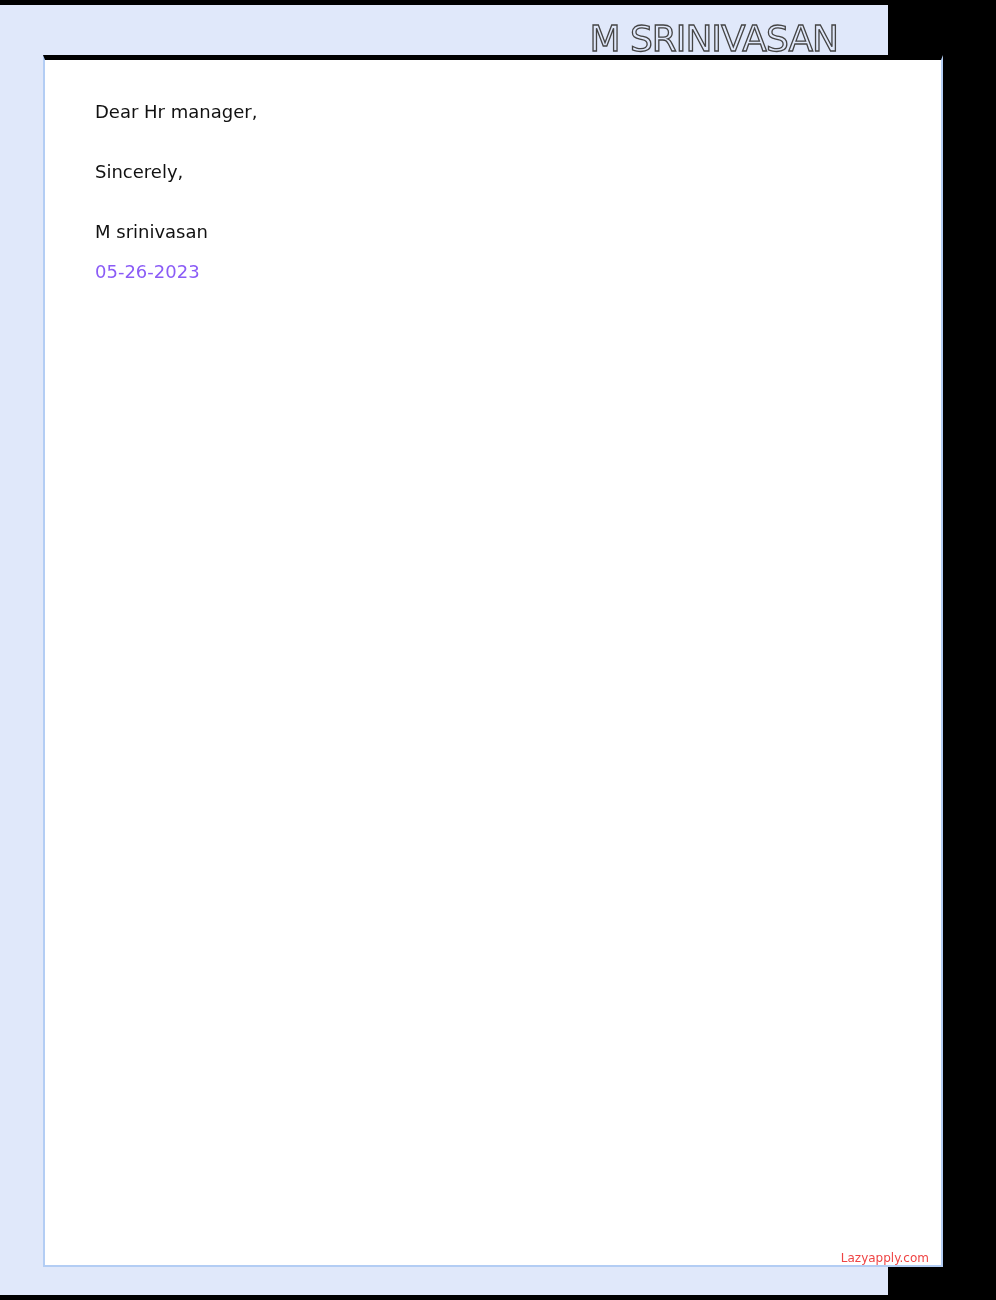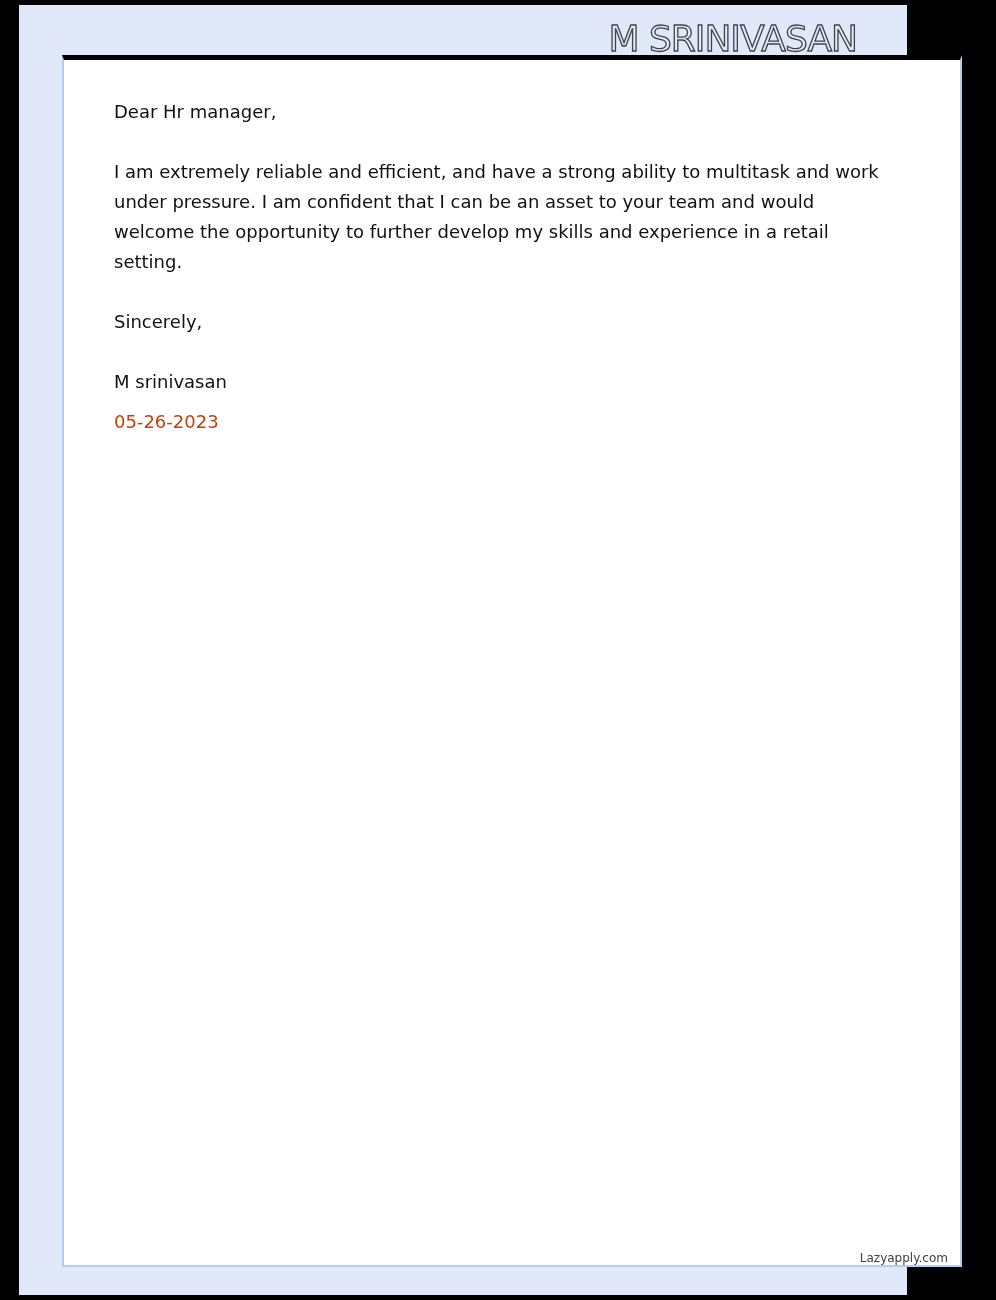--- a/index.html
+++ b/index.html
@@ -5,21 +5,21 @@
     html, body { margin: 0; padding: 0; }
     body {
       width: 996px; height: 1300px;
       background: #000;
       position: relative;
       overflow: hidden;
       font-family: "DejaVu Sans", sans-serif;
     }
     .frame {
       position: absolute;
-      left: 19px; top: 5px;
+      left: 0; top: 5px;
       width: 888px; height: 1290px;
       background: #e0e8fa;
     }
     .name-heading {
       position: absolute;
       right: 50px; top: 12px;
       font-family: "DejaVu Sans", sans-serif;
       font-size: 36px;
       letter-spacing: -1px;
       color: #e0e8fa;
@@ -42,37 +42,36 @@
     .content {
       position: absolute;
       left: 50px; top: 37px;
       width: 780px;
       font-size: 18px;
       line-height: 30px;
       color: #111;
     }
     .content p { margin: 0 12px 30px 0; }
     .content p.sig-name { margin-bottom: 10px; }
-    .content p.date { color: #c2410c; margin: 0; }
+    .content p.date { color: #8b5cf6; margin: 0; }
     .footer-brand {
       position: absolute;
       right: 12px; bottom: 0px;
       font-size: 12px;
-      color: #404040;
+      color: #ef4444;
     }
   </style>
 </head>
 <body>
 
 <div class="frame">
   <h1 class="name-heading">M SRINIVASAN</h1>
 
   <div class="page">
     <div class="content">
       <p>Dear Hr manager,</p>
-      <p>I am extremely reliable and efficient, and have a strong ability to multitask and work under pressure. I am confident that I can be an asset to your team and would welcome the opportunity to further develop my skills and experience in a retail setting.</p>
       <p>Sincerely,</p>
       <p class="sig-name">M srinivasan</p>
       <p class="date">05-26-2023</p>
     </div>
     <div class="footer-brand">Lazyapply.com</div>
   </div>
 </div>
 
 </body></html>

